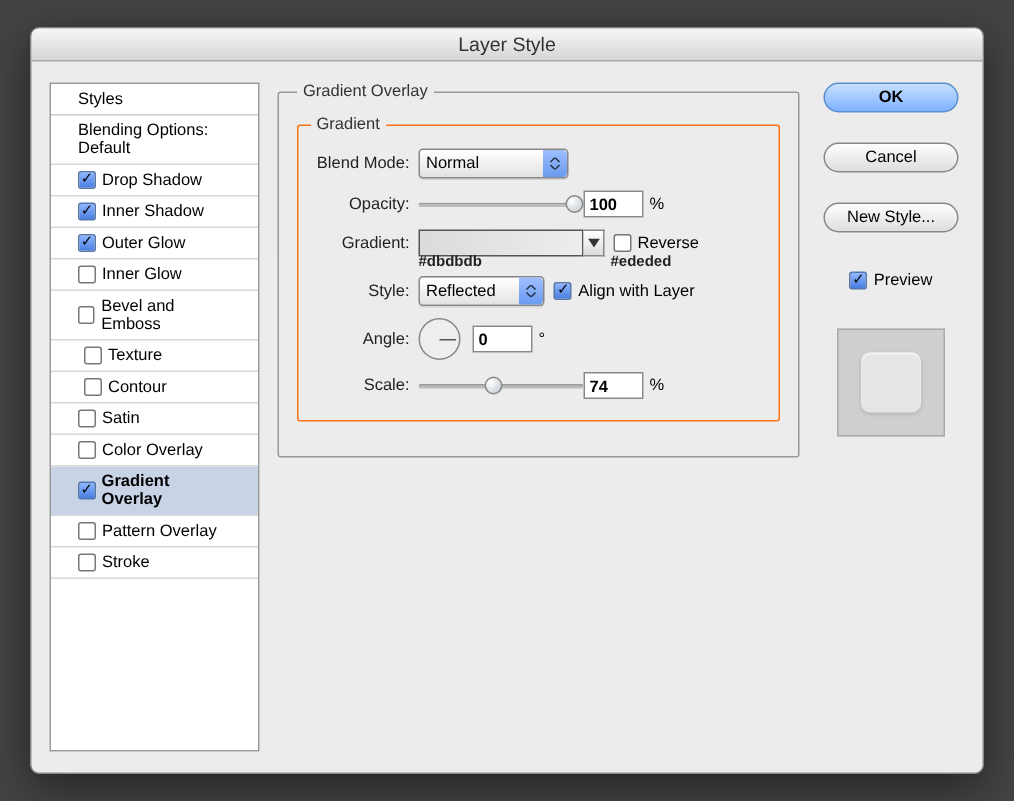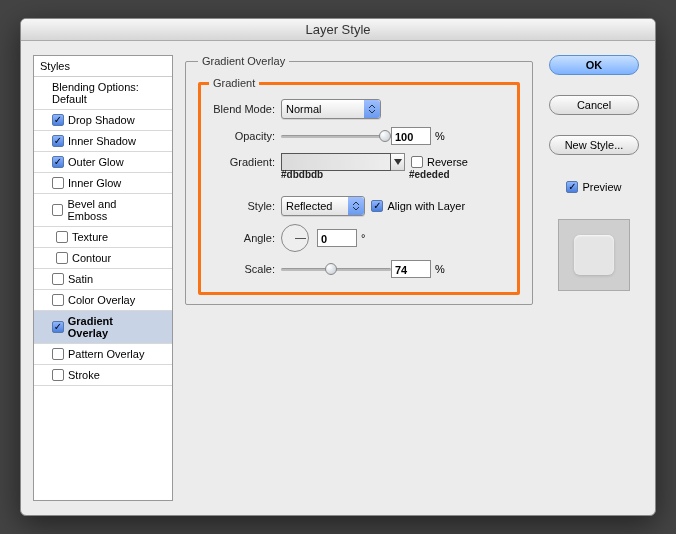--- a/index.html
+++ b/index.html
@@ -1,29 +1,29 @@
 <!DOCTYPE html>
 <html><head>
 <meta charset="utf-8">
 <style>
 * { box-sizing: border-box; font-family: "Lucida Grande", Arial, sans-serif; font-size: 11px; }
 body { margin: 0; background: #444; display:flex; align-items:center; justify-content:center; height:534px;}
 .window { width: 636px; height: 498px; background: #ececec; border: 1px solid #888; border-radius: 6px; box-shadow: 0 8px 30px rgba(0,0,0,.5); display:flex; flex-direction:column; overflow:hidden;}
 .titlebar { height: 22px; background: linear-gradient(#f7f7f7,#d6d6d6); border-bottom:1px solid #aaa; text-align:center; line-height:22px; font-size:13px; color:#333;}
 .body { flex:1; display:flex; padding: 14px 12px; gap:12px;}
 .sidebar { width: 140px; background:#fff; border:1px solid #999; display:flex; flex-direction:column;}
-.sidehdr { padding:4px 6px; border-bottom:1px solid #ccc; background:#fff;}
+.sidehdr { padding:4px 18px; border-bottom:1px solid #ccc; background:#fff;}
 .siderow { padding:4px 18px; border-bottom:1px solid #d8d8d8; display:flex; align-items:center; gap:4px; cursor:default;}
 .siderow.selected { background:#c8d4e6; }
 .siderow.sub { padding-left: 22px; }
 .chk { width:12px; height:12px; border:1px solid #777; background:#fff; display:inline-flex; align-items:center; justify-content:center; font-size:10px; line-height:1; border-radius:2px;}
 .chk.on { background: linear-gradient(#8fb6ff,#4a7fe0); color:#000; border-color:#5577aa;}
 .main { flex:1; position:relative;}
 fieldset.outer { border:1px solid #999; border-radius:2px; height: 250px; padding:10px 12px; margin:0;}
-fieldset.inner { border:3px solid #f97316; border-radius:2px; padding:10px 8px 14px 8px; margin:0;}
+fieldset.inner { border:1px solid #f97316; border-radius:2px; padding:10px 8px 14px 8px; margin:0;}
 legend { padding: 0 4px; color:#333;}
 .row { display:flex; align-items:center; margin-bottom:8px;}
 .lab { width:72px; text-align:right; padding-right:6px; color:#222;}
 .dropdown { height:20px; border:1px solid #888; background:linear-gradient(#fff,#e2e2e2); border-radius:3px; padding:1px 4px; display:flex; align-items:center; gap:6px; min-width:64px; box-shadow: 0 1px 0 rgba(0,0,0,.1);}
 .dropdown .cap { background:linear-gradient(#9fbfff,#6a9aef); width:16px; height:18px; margin:-1px -4px -1px 4px; border-radius:0 3px 3px 0; display:flex; flex-direction:column; align-items:center; justify-content:center; color:#222;}
 .dropdown .cap svg { width:8px;height:8px;}
 .slider { flex:1; height:16px; position:relative;}
 .track { position:absolute; left:0; right:0; top:7px; height:3px; background:#bbb; border-radius:2px; border-top:1px solid #999;}
 .thumb { position:absolute; top:2px; width:12px; height:12px; background:radial-gradient(circle at 30% 30%, #fff, #c0c8d0); border:1px solid #888; border-radius:50%;}
 .numbox { width:40px; height:18px; border:1px solid #888; background:#fff; padding:1px 3px; display:flex; align-items:flex-end;font-weight:bold;}
@@ -142,21 +142,21 @@
             <div class="gradswatch"></div>
             <div class="gsarrow">
                 <svg width="8" height="6">
                   <path d="M0 0 L8 0 L4 6 Z" fill="#333"></path>
                 </svg>
               </div>
             <div style="width:6px"></div>
             <span class="chk"></span>
             <span style="padding-left:4px">Reverse</span>
           </div>
-          <div class="row" style="margin-top:-2px;margin-bottom:16px">
+          <div class="row" style="margin-top:-2px;margin-bottom:4px">
             <div class="lab"></div>
             <span class="hexnote" style="width:60px">#dbdbdb</span>
             <span style="width:68px"></span>
             <span class="hexnote">#ededed</span>
           </div>
 
           <div class="row">
             <div class="lab">Style:</div>
             <div class="dropdown" style="min-width:84px">
               <span>Reflected</span>

